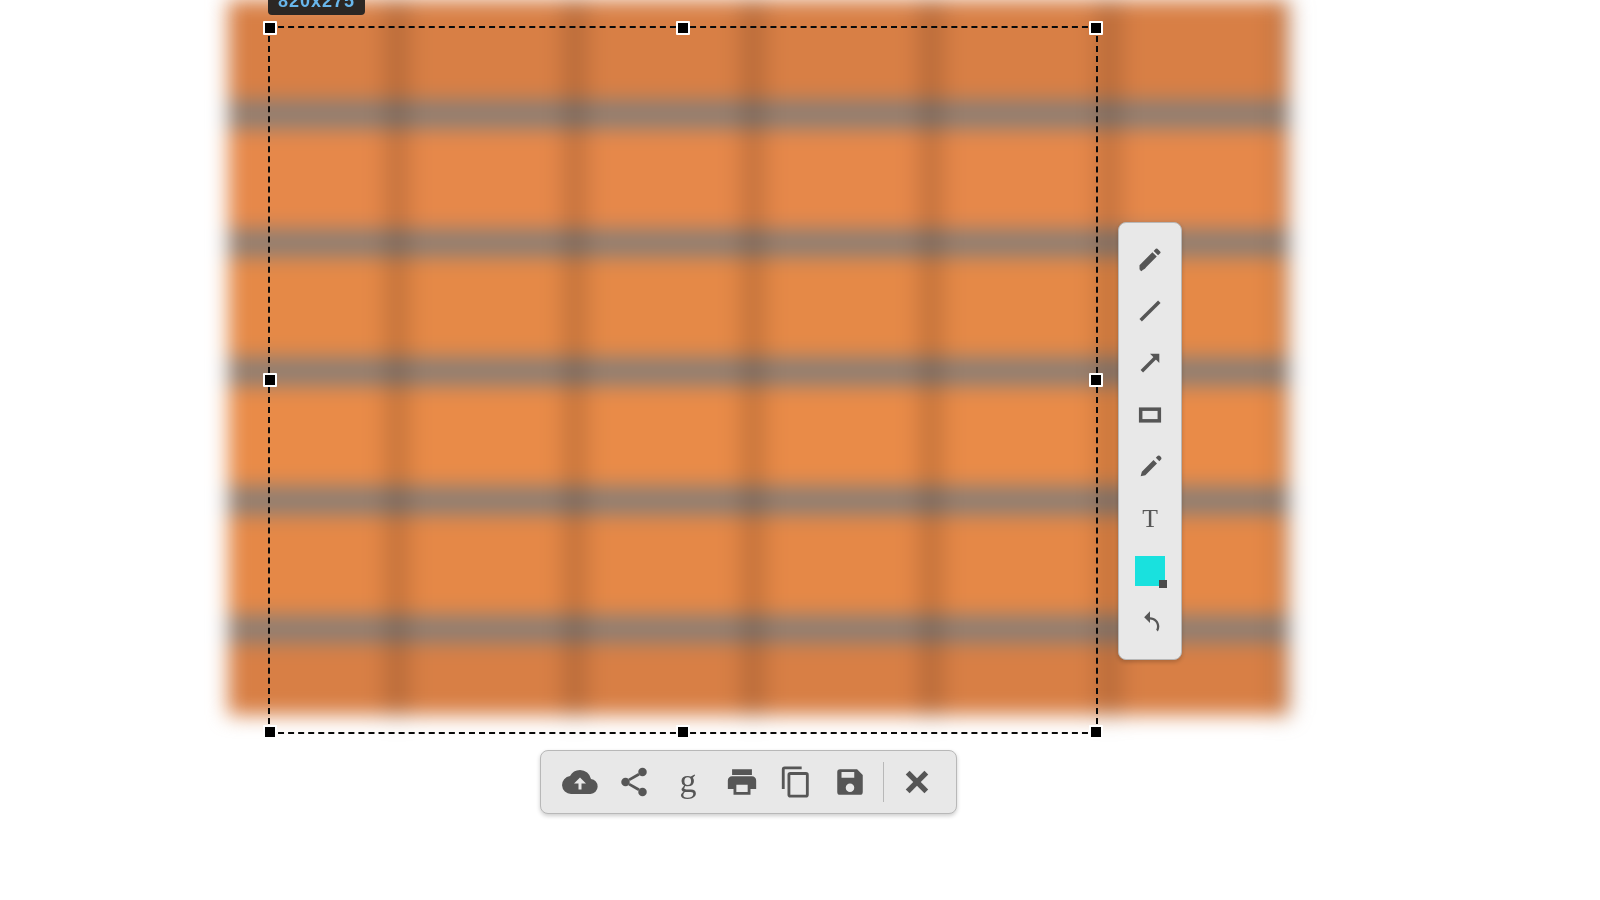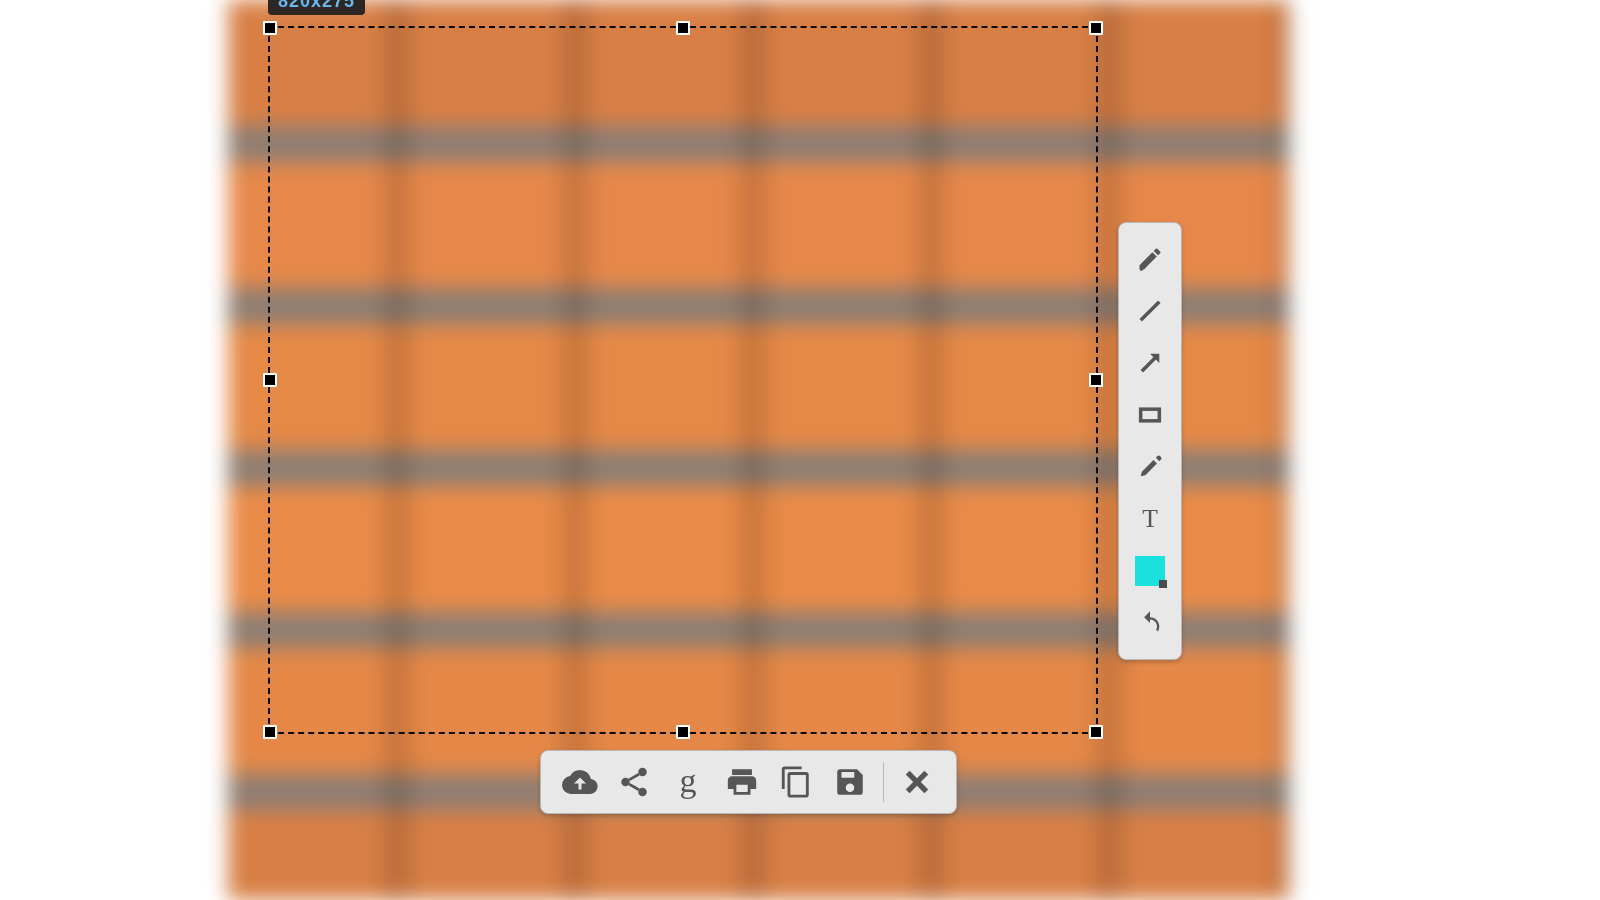--- a/index.html
+++ b/index.html
@@ -1,16 +1,16 @@
 <!DOCTYPE html>
 <html><head>
 <meta charset="utf-8">
 <style>
   html,body{margin:0;padding:0;width:1600px;height:900px;background:#ffffff;font-family:Arial,Helvetica,sans-serif;overflow:hidden;}
-  .stage{position:absolute;left:228px;top:0;width:1060px;height:900px;}
+  .stage{position:absolute;left:228px;top:0;width:1060px;height:715px;}
   .bricks{position:absolute;inset:0;background:
      linear-gradient(180deg,#d87f45 0 14%,#8e7e73 14% 18%,#e6884a 18% 32%,#8e7e73 32% 36%,#e58947 36% 50%,#8e7e73 50% 54%,#e98b48 54% 68%,#8e7e73 68% 72%,#e58847 72% 86%,#8e7e73 86% 90%,#d87f45 90% 100%);
      filter:blur(10px);}
   .bricks::after{content:"";position:absolute;inset:0;background:
      repeating-linear-gradient(90deg,transparent 0 160px,rgba(110,95,85,.35) 160px 178px);
      filter:blur(8px);mix-blend-mode:multiply;}
   .dimlabel{position:absolute;left:40px;top:-12px;padding:3px 10px;border-radius:4px;background:#2c2724;color:#69b7ec;font-size:18px;font-weight:bold;letter-spacing:1px;}
   .sel{position:absolute;left:40px;top:26px;width:830px;height:708px;border:2px dashed #0a0a0a;box-sizing:border-box;background:transparent;}
   .handle{position:absolute;width:10px;height:10px;background:#000;border:2px solid #fff;box-sizing:content-box;border-radius:1px;}
   .h-tl{left:-7px;top:-7px;} .h-tm{left:calc(50% - 7px);top:-7px;} .h-tr{right:-7px;top:-7px;}

